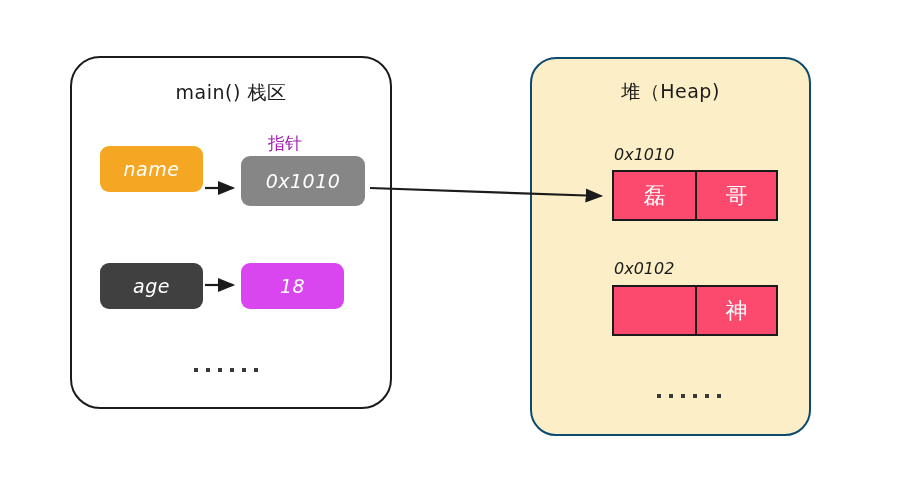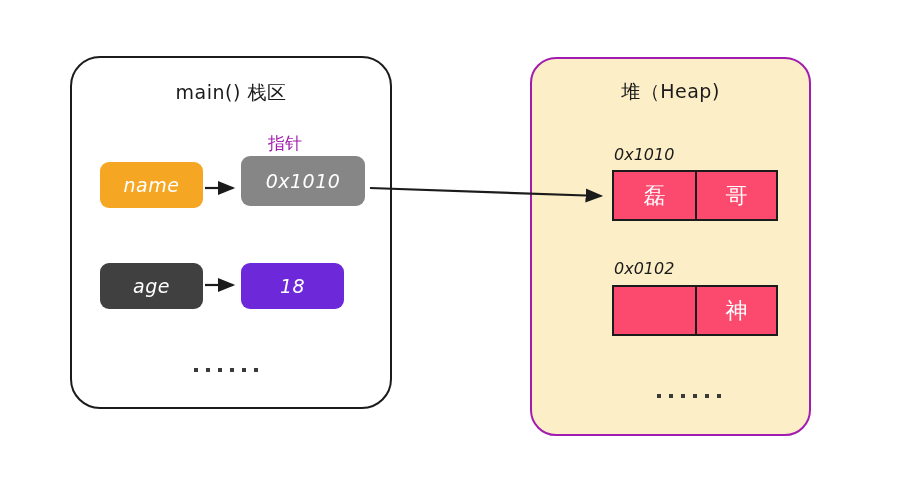--- a/index.html
+++ b/index.html
@@ -42,21 +42,21 @@
     top: 57px;
     width: 281px;
     height: 379px;
     border: 2px solid #e0b game;
     border: 2px solid #e3b köz;
     background: #fcefc8;
     border-radius: 26px;
   }
   
   #heap-panel {
-    border: 2px solid #a21caf;
+    border: 2px solid #0c4a6e;
   }
 
   
   .panel-title {
     position: absolute;
     width: 100%;
     text-align: center;
     font-size: 19px;
     color: #1b1b1b;
     letter-spacing: 0.5px;
@@ -82,21 +82,21 @@
     position: absolute;
     font-size: 16px;
     color: #a21caf;
     font-style: italic;
     white-space: nowrap;
   }
 
   
   #box-name {
     left: 28px;
-    top: 104px;
+    top: 88px;
     width: 103px;
     height: 46px;
     background: #f5a623;
   }
   #box-ptr {
     left: 169px;
     top: 98px;
     width: 124px;
     height: 50px;
     background: #868686;
@@ -114,21 +114,21 @@
     top: 205px;
     width: 103px;
     height: 46px;
     background: #404040;
   }
   #box-age-val {
     left: 169px;
     top: 205px;
     width: 103px;
     height: 46px;
-    background: #6d28d9;
+    background: #d946ef;
   }
 
   
   .dots {
     position: absolute;
     display: flex;
     gap: 8px;
   }
   .dots span {
     display: block;

